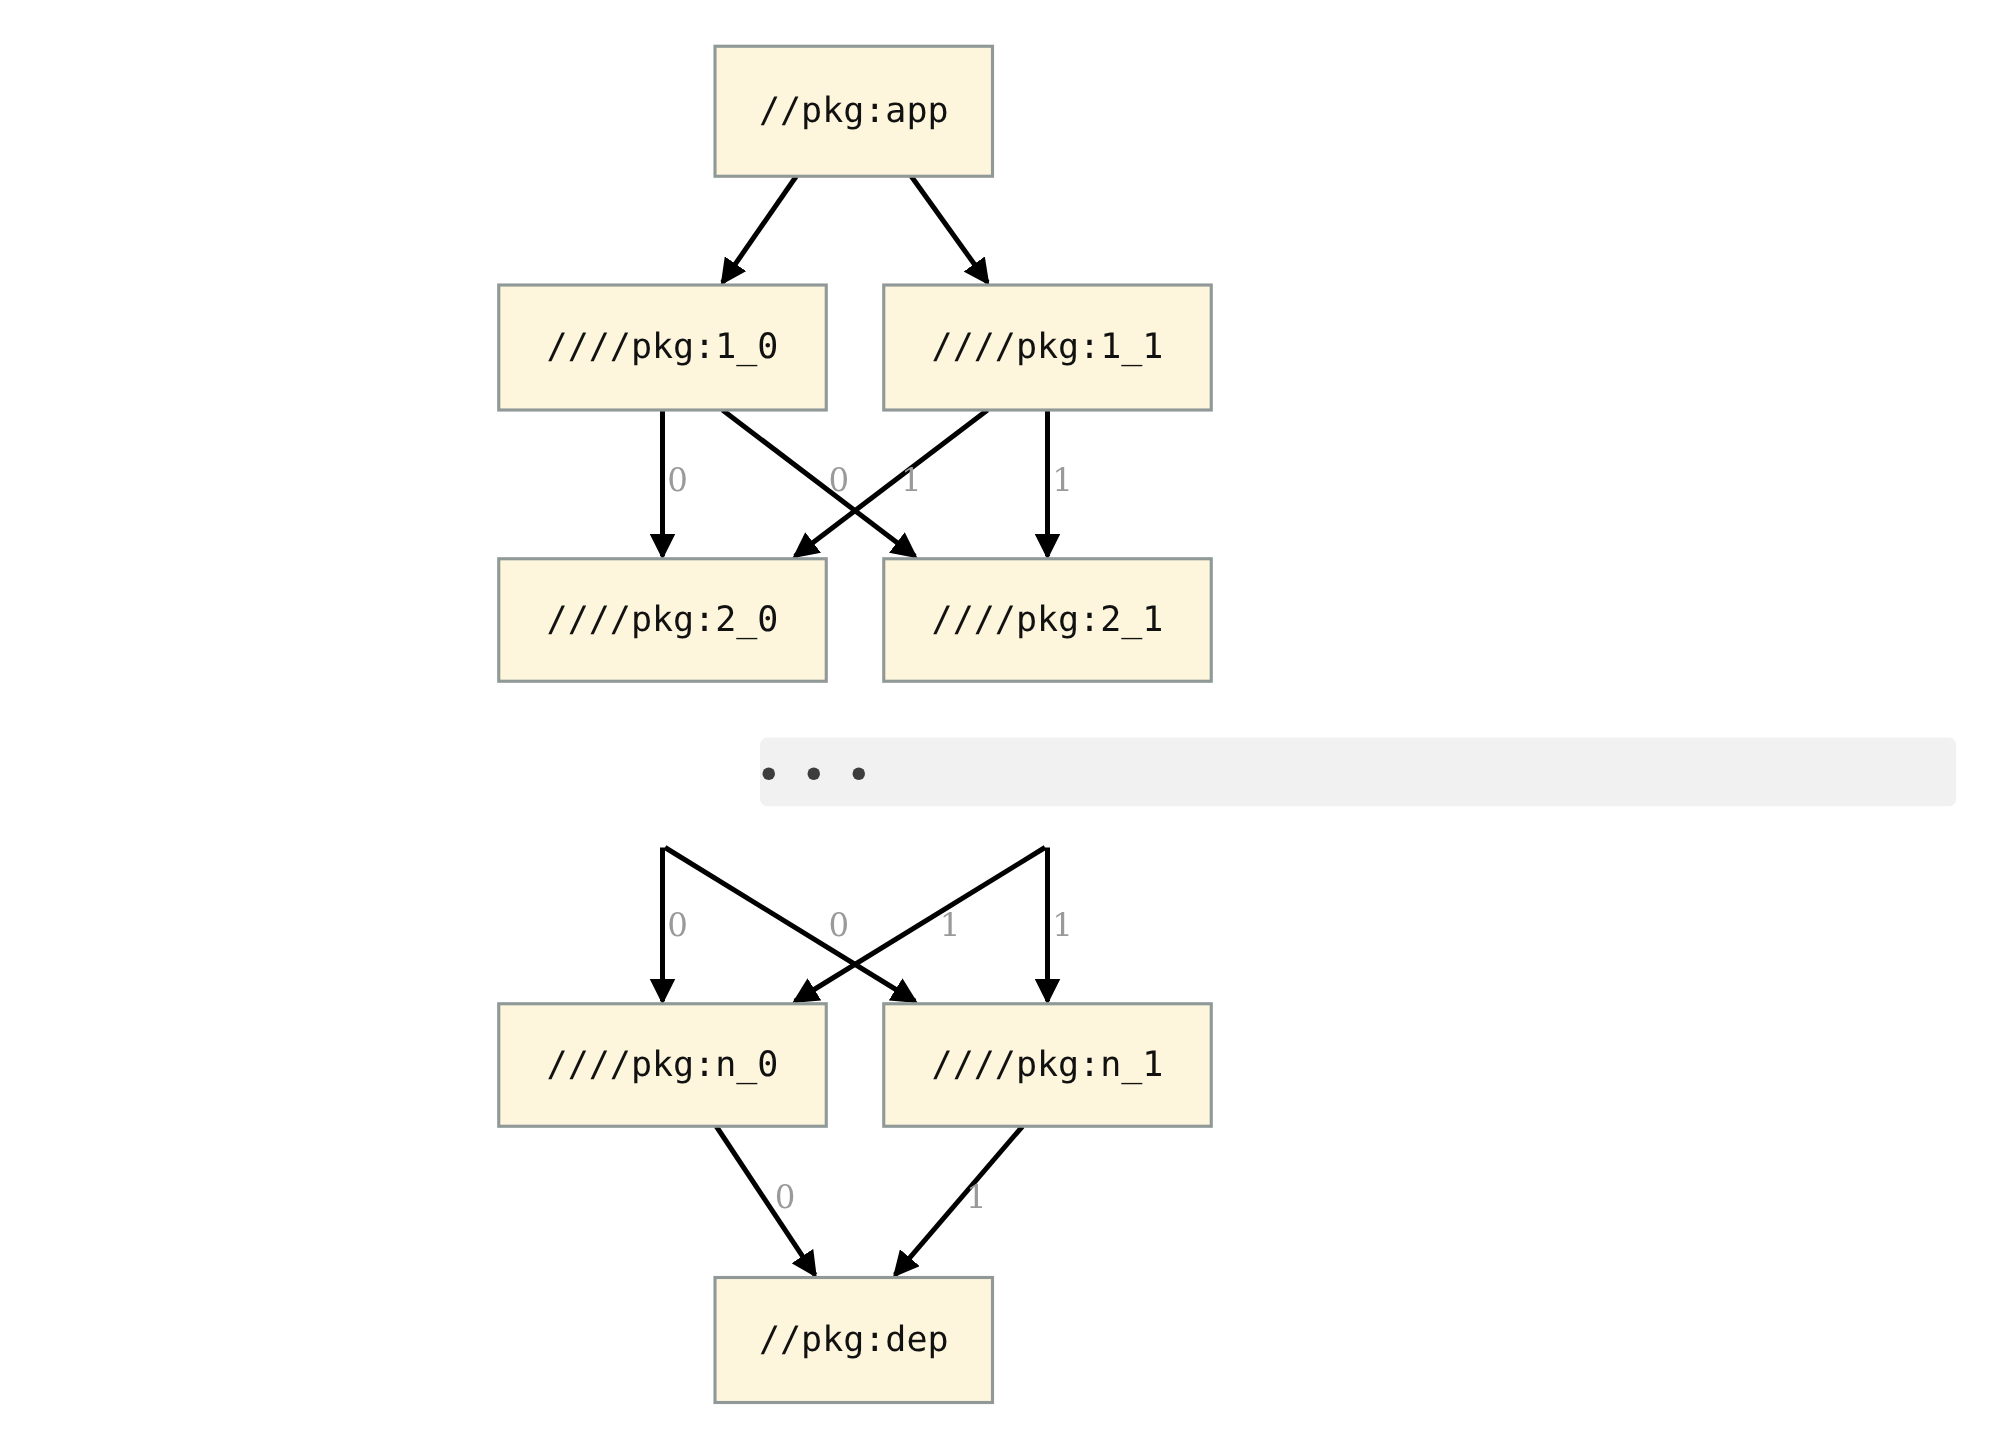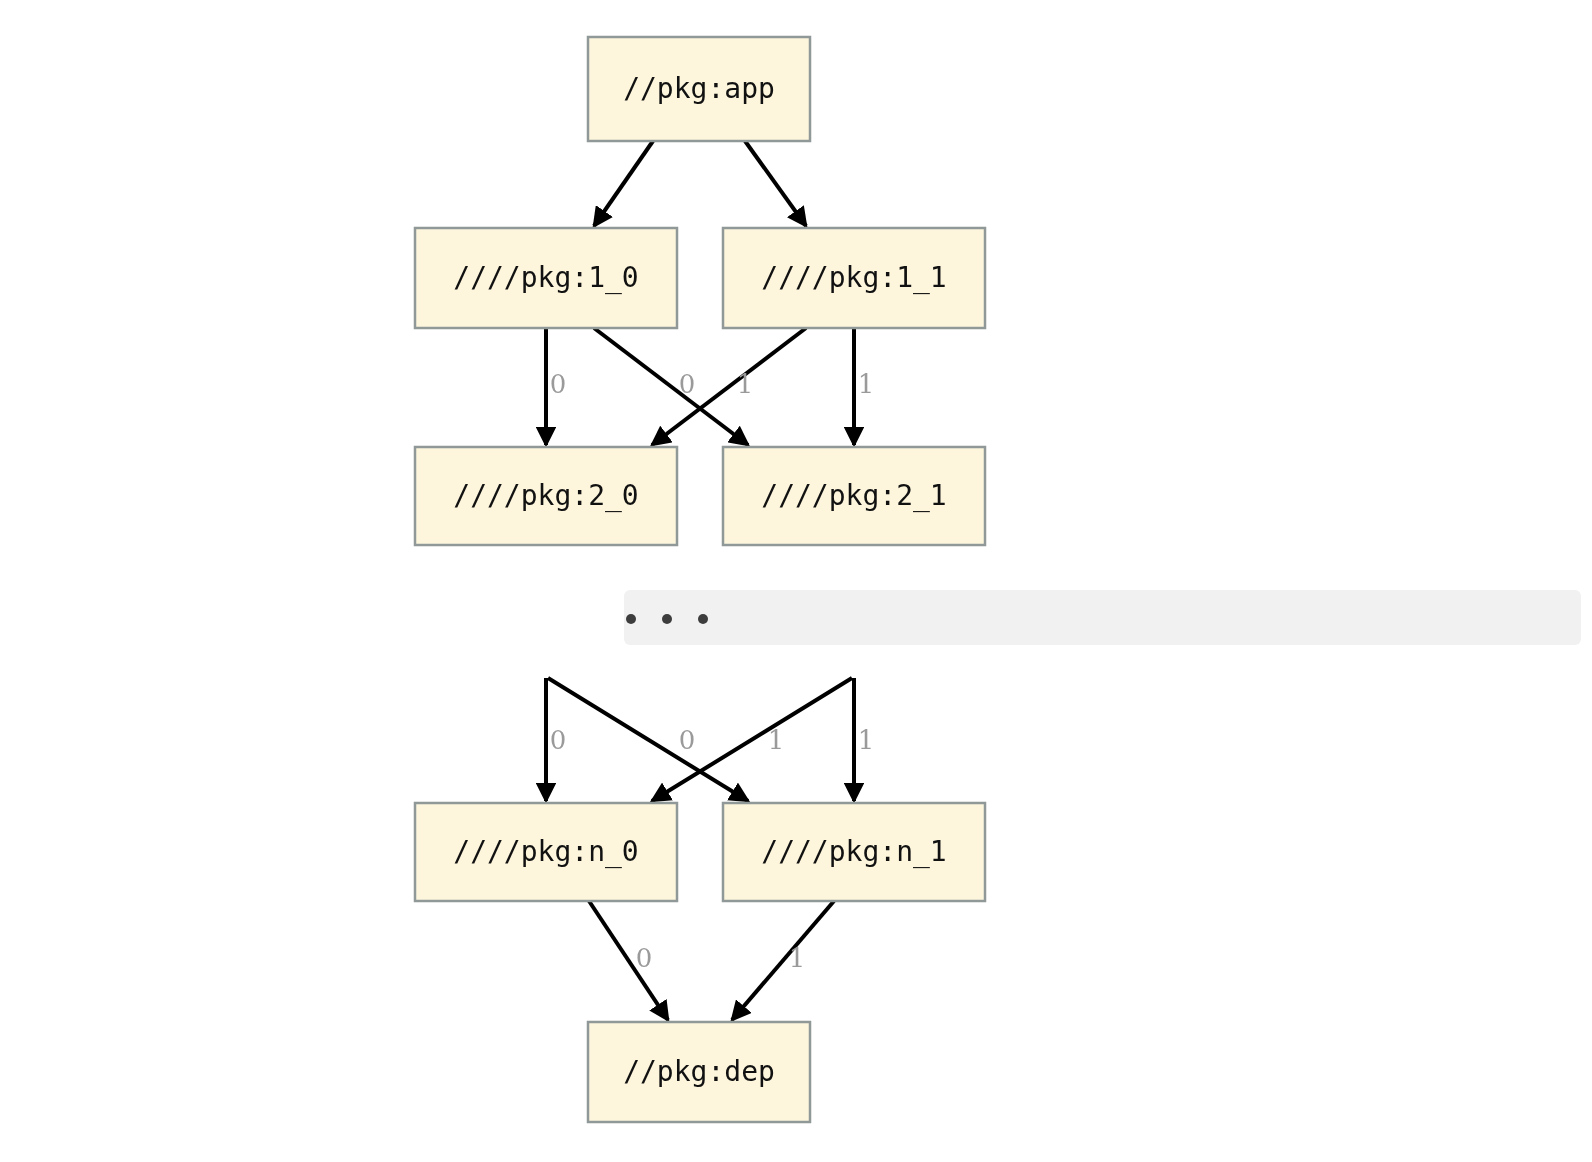--- a/index.html
+++ b/index.html
@@ -9,21 +9,21 @@
   }
   body {
     width: 1592px;
     height: 1162px;
     font-family: "DejaVu Sans Mono", monospace;
     overflow: hidden;
     position: relative;
   }
   #graph-root {
     position: absolute;
-    left: 16px;
+    left: 0;
     top: 0;
     width: 1425px;
     height: 1162px;
   }
   svg#graph-svg {
     display: block;
     width: 1592px;
     height: 1162px;
   }
   .node-box {

